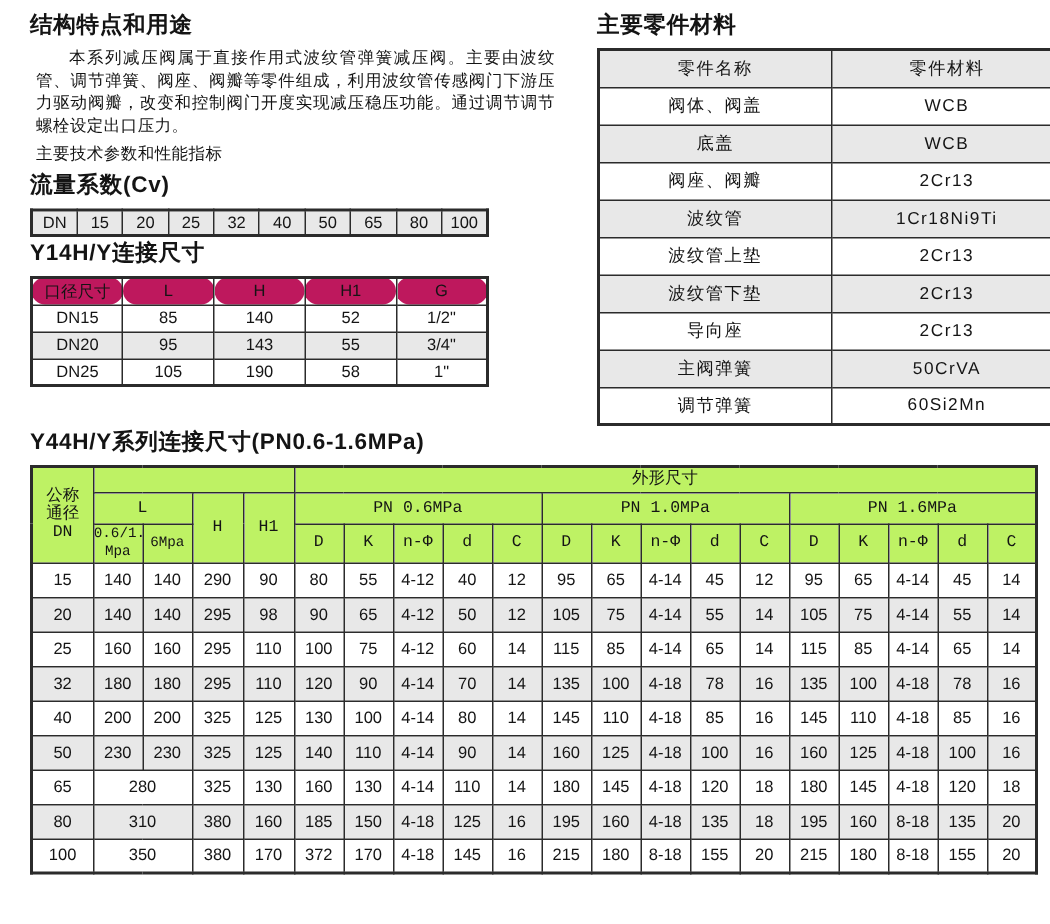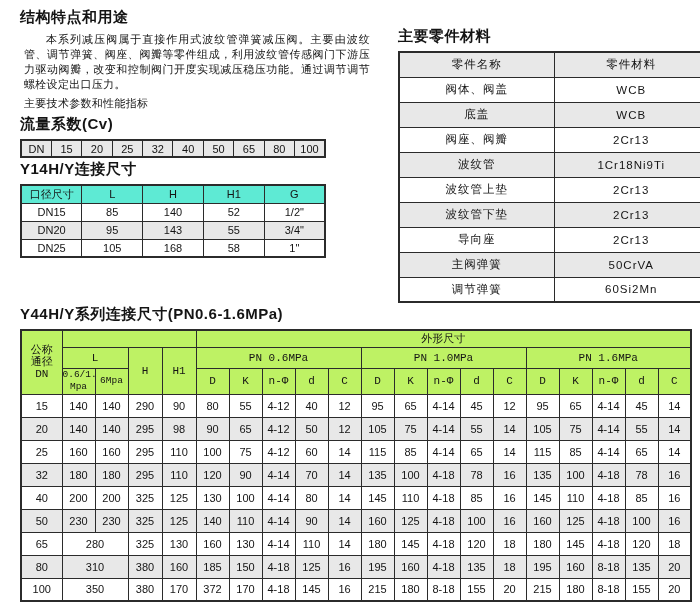--- a/index.html
+++ b/index.html
@@ -6,21 +6,21 @@
   html, body { margin: 0; padding: 0; background: #ffffff; }
   body {
     width: 700px; height: 616px;
     font-family: "Liberation Sans", sans-serif;
     color: #141414;
     overflow: hidden;
   }
   .page { width: 700px; height: 616px; padding: 6px 8px 0 20px; overflow: hidden; }
   .top-row { display: flex; align-items: flex-start; }
   .col-left { width: 354px; }
-  .col-right { width: 290px; margin-left: 24px; margin-top: 19px; }
+  .col-right { width: 290px; margin-left: 24px; }
 
   h2.sec-title {
     font-size: 15px; font-weight: bold; line-height: 18px;
     margin: 2px 0 6px 0; letter-spacing: 0.5px;
   }
   p.body-text {
     font-size: 11px; line-height: 15px; margin: 4px;
     text-align: justify; letter-spacing: 0.3px;
   }
   p.indent { text-indent: 2em; }
@@ -36,21 +36,21 @@
     font-weight: normal; font-size: 11px; padding: 0;
     overflow: hidden; white-space: nowrap;
   }
 
   table.cv { width: 306px; }
   table.cv td { height: 17px; }
   table.cv tr:first-child td { background: #e8e8e8; }
 
   table.y14h { width: 306px; }
   table.y14h th, table.y14h td { height: 18px; }
-  table.y14h thead th { background: #5eead4; }
+  table.y14h thead th { background: #be185d; border-radius: 9px; }
   table.y14h tbody tr:nth-child(even) td { background: #e8e8e8; }
 
   table.materials { width: 312px; padding-left: 7px; }
   table.materials th, table.materials td { height: 25px; font-size: 11.5px; letter-spacing: 1px; }
   table.materials thead th { background: #e8e8e8; }
   table.materials tbody tr:nth-child(even) td { background: #e8e8e8; }
 
   table.y44h { width: 672px; margin-top: 1px; }
   table.y44h thead th { background: #bef264; line-height: 12px; font-family: Liberation Mono, monospace; }
   table.y44h td { height: 23px; }
@@ -113,21 +113,21 @@
             <tr>
               <td>DN20</td>
               <td>95</td>
               <td>143</td>
               <td>55</td>
               <td>3/4"</td>
             </tr>
             <tr>
               <td>DN25</td>
               <td>105</td>
-              <td>168</td>
+              <td>190</td>
               <td>58</td>
               <td>1"</td>
             </tr>
           </tbody>
       </table>
     </div>
 
     <div class="col-right">
       <h2 class="sec-title">主要零件材料</h2>
       <table class="tbl materials">

